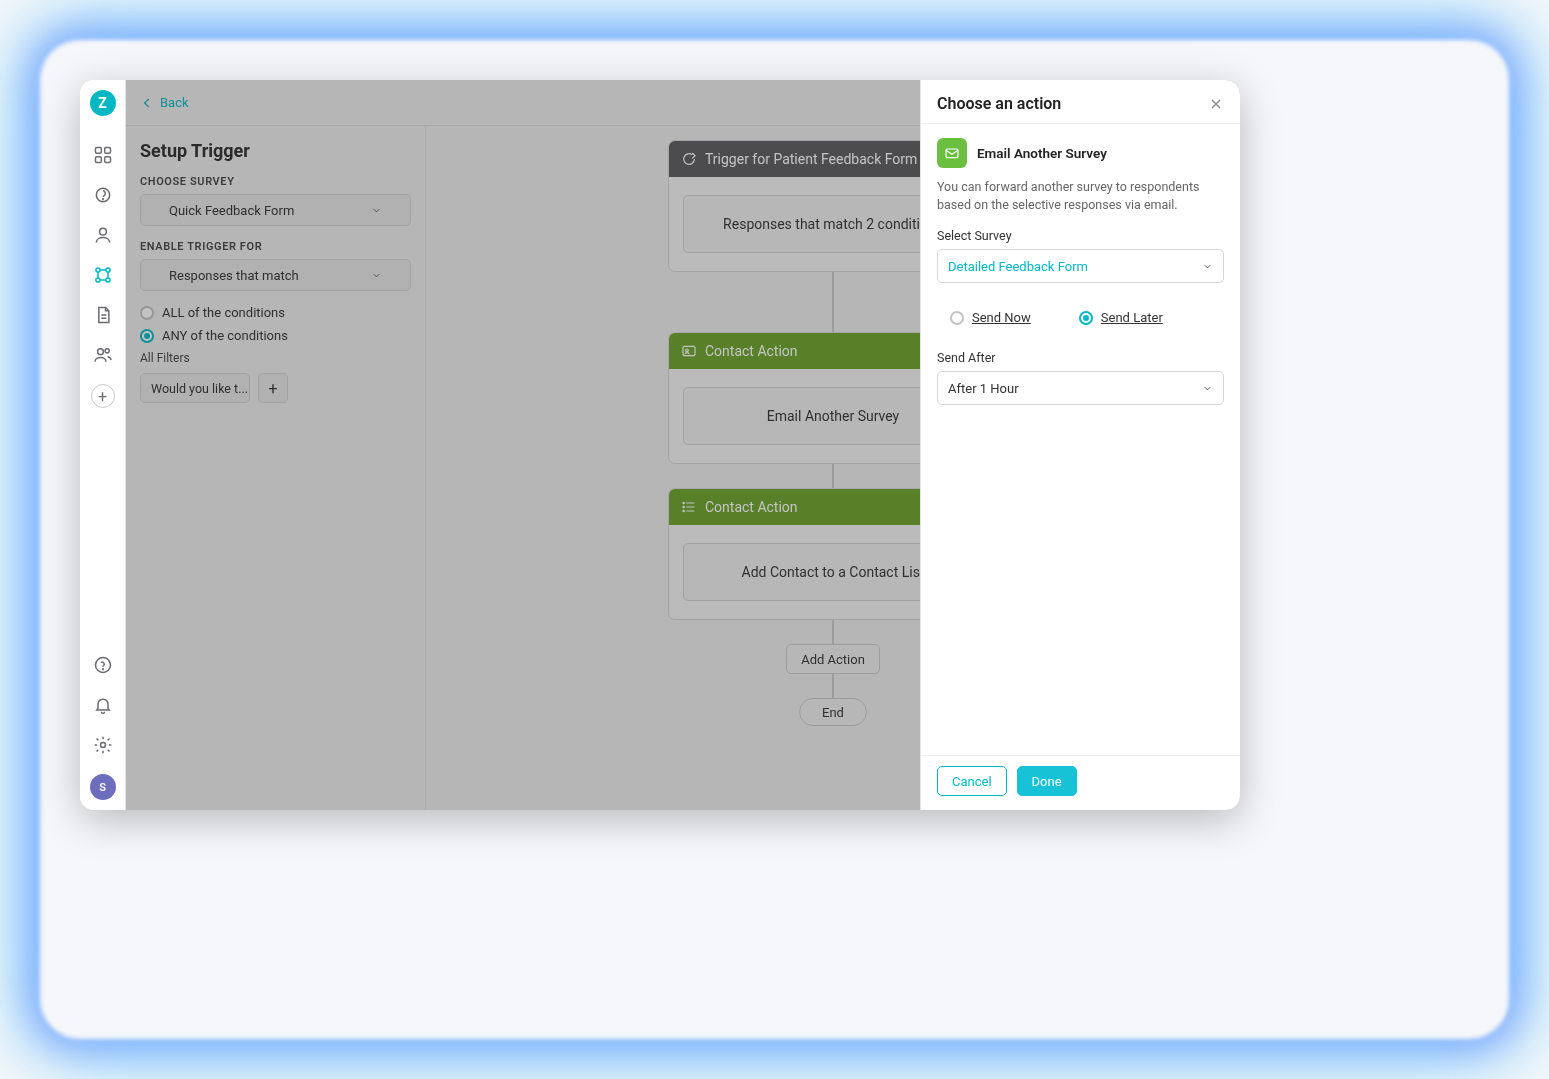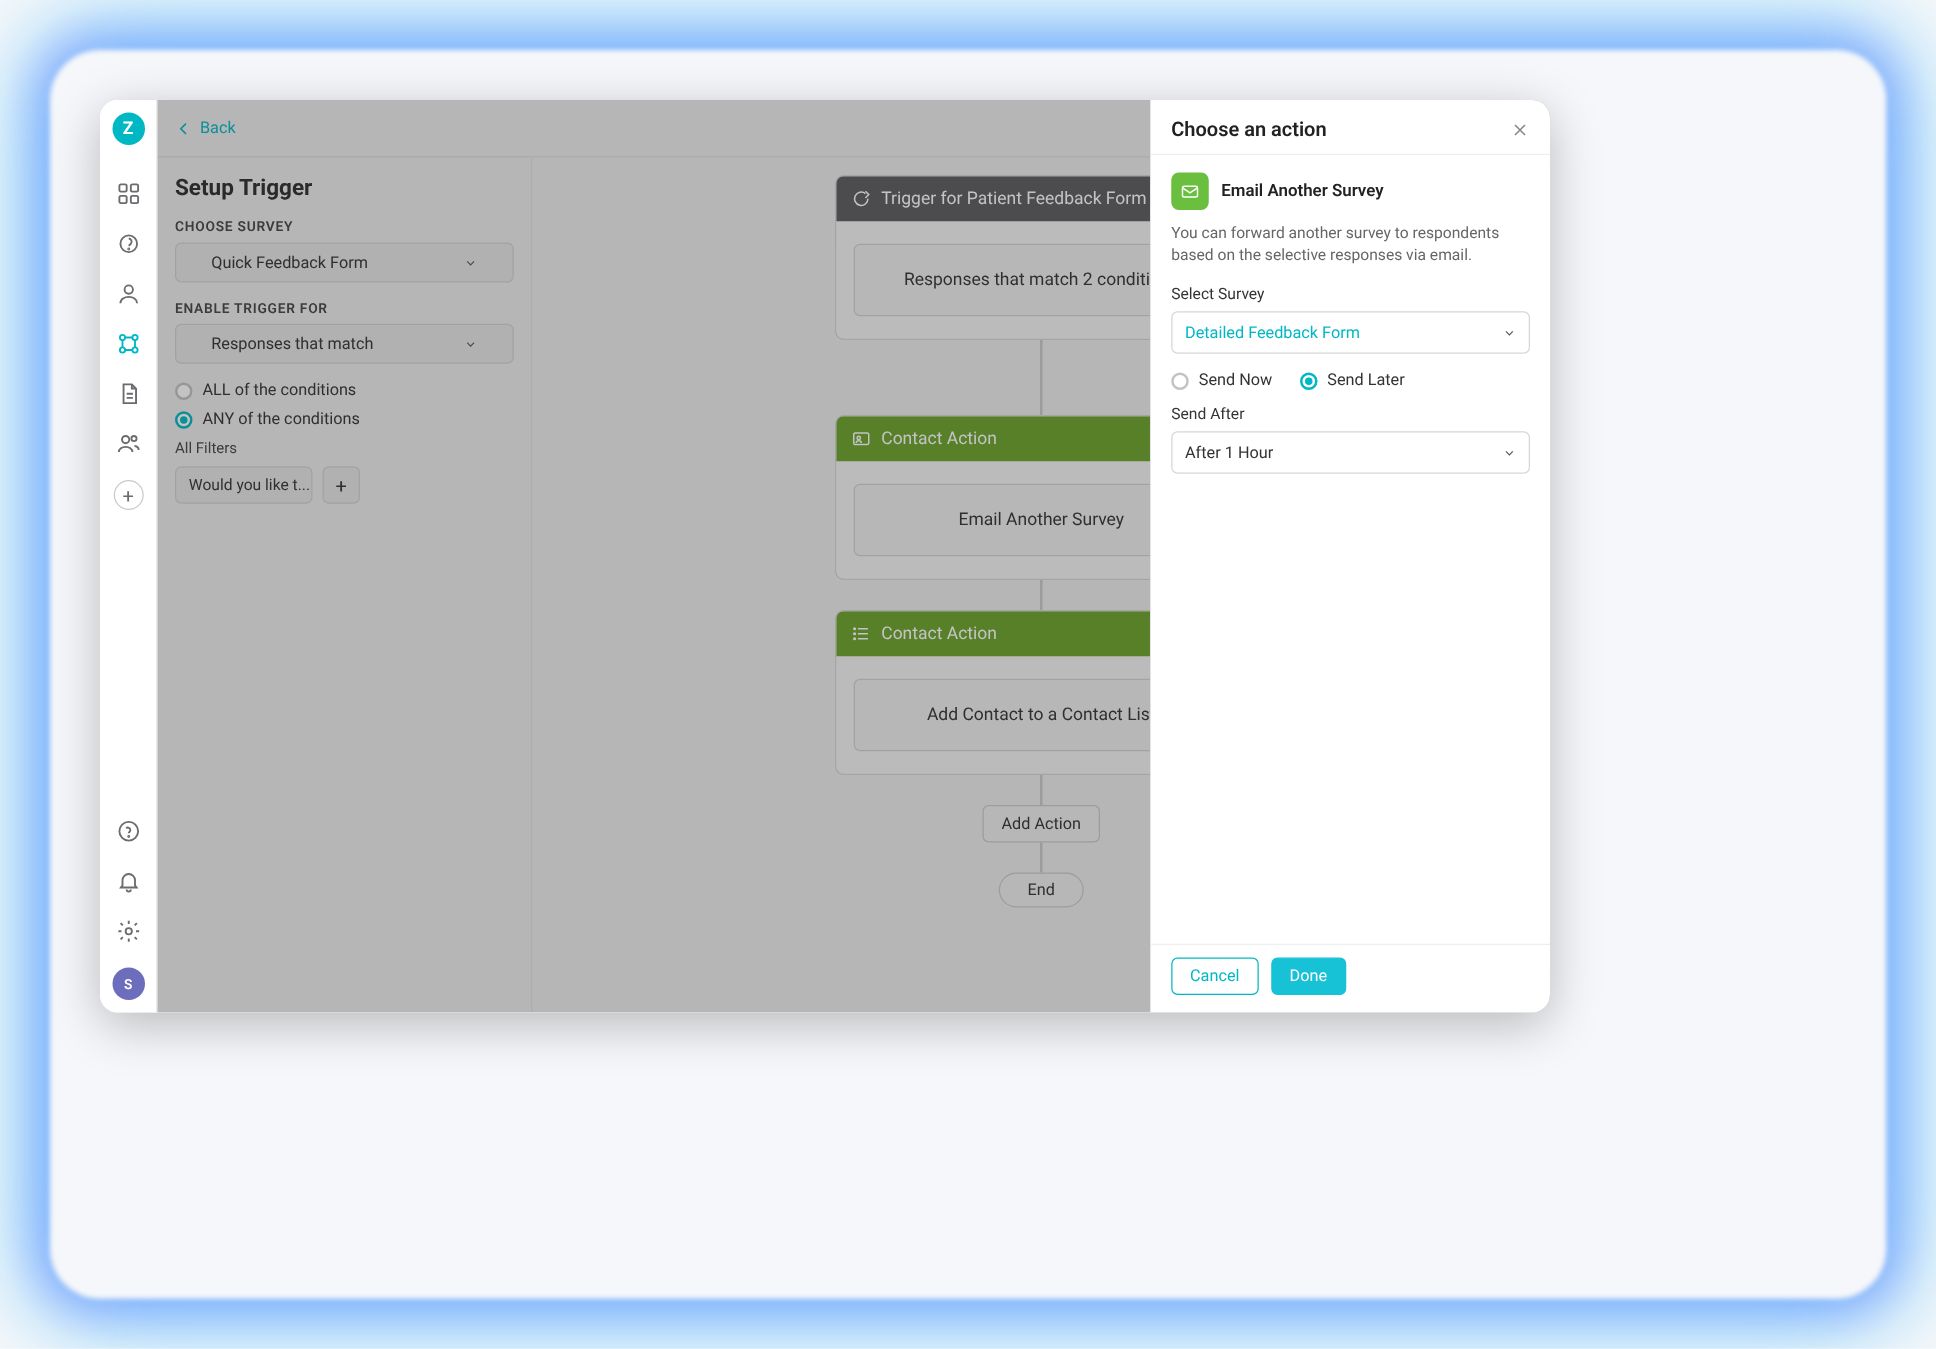--- a/index.html
+++ b/index.html
@@ -143,21 +143,21 @@
   .sp-desc { font-size:12.5px; color:#666; line-height:1.45; margin-bottom:14px; }
   .sp-label { font-size:12.5px; color:#333; margin-bottom:6px; }
   .sp-select {
     width:100%; height:34px; border:1px solid #d6d6d6; border-radius:5px;
     display:flex; align-items:center; justify-content:space-between;
     padding:0 10px; font-size:13px; cursor:pointer; margin-bottom:14px;
   }
   .sp-select .value { color:#00b8c4; }
   .sp-select.plain .value { color:#333; }
   .sp-radio-row { display:flex; gap:22px; align-items:center; margin-bottom:12px; }
-  .sp-radio-row .radio-row { margin:0; }
+  .sp-radio-row .radio-row { margin:13px;text-decoration:underline; }
   .sp-footer { padding:10px 16px 14px; border-top:1px solid #eee; display:flex; gap:10px; align-items:center; justify-content:flex-start; }
   .btn { height:30px; padding:0 14px; border-radius:5px; font-size:13px; cursor:pointer; display:flex; align-items:center; }
   .btn-outline { border:1px solid #00b8c4; color:#00b8c4; background:#fff; }
   .btn-primary { background:#17c1d6; color:#fff; border:1px solid #17c1d6; }
 </style>
 </head>
 <body>
 
 <div class="halo"></div>
 

